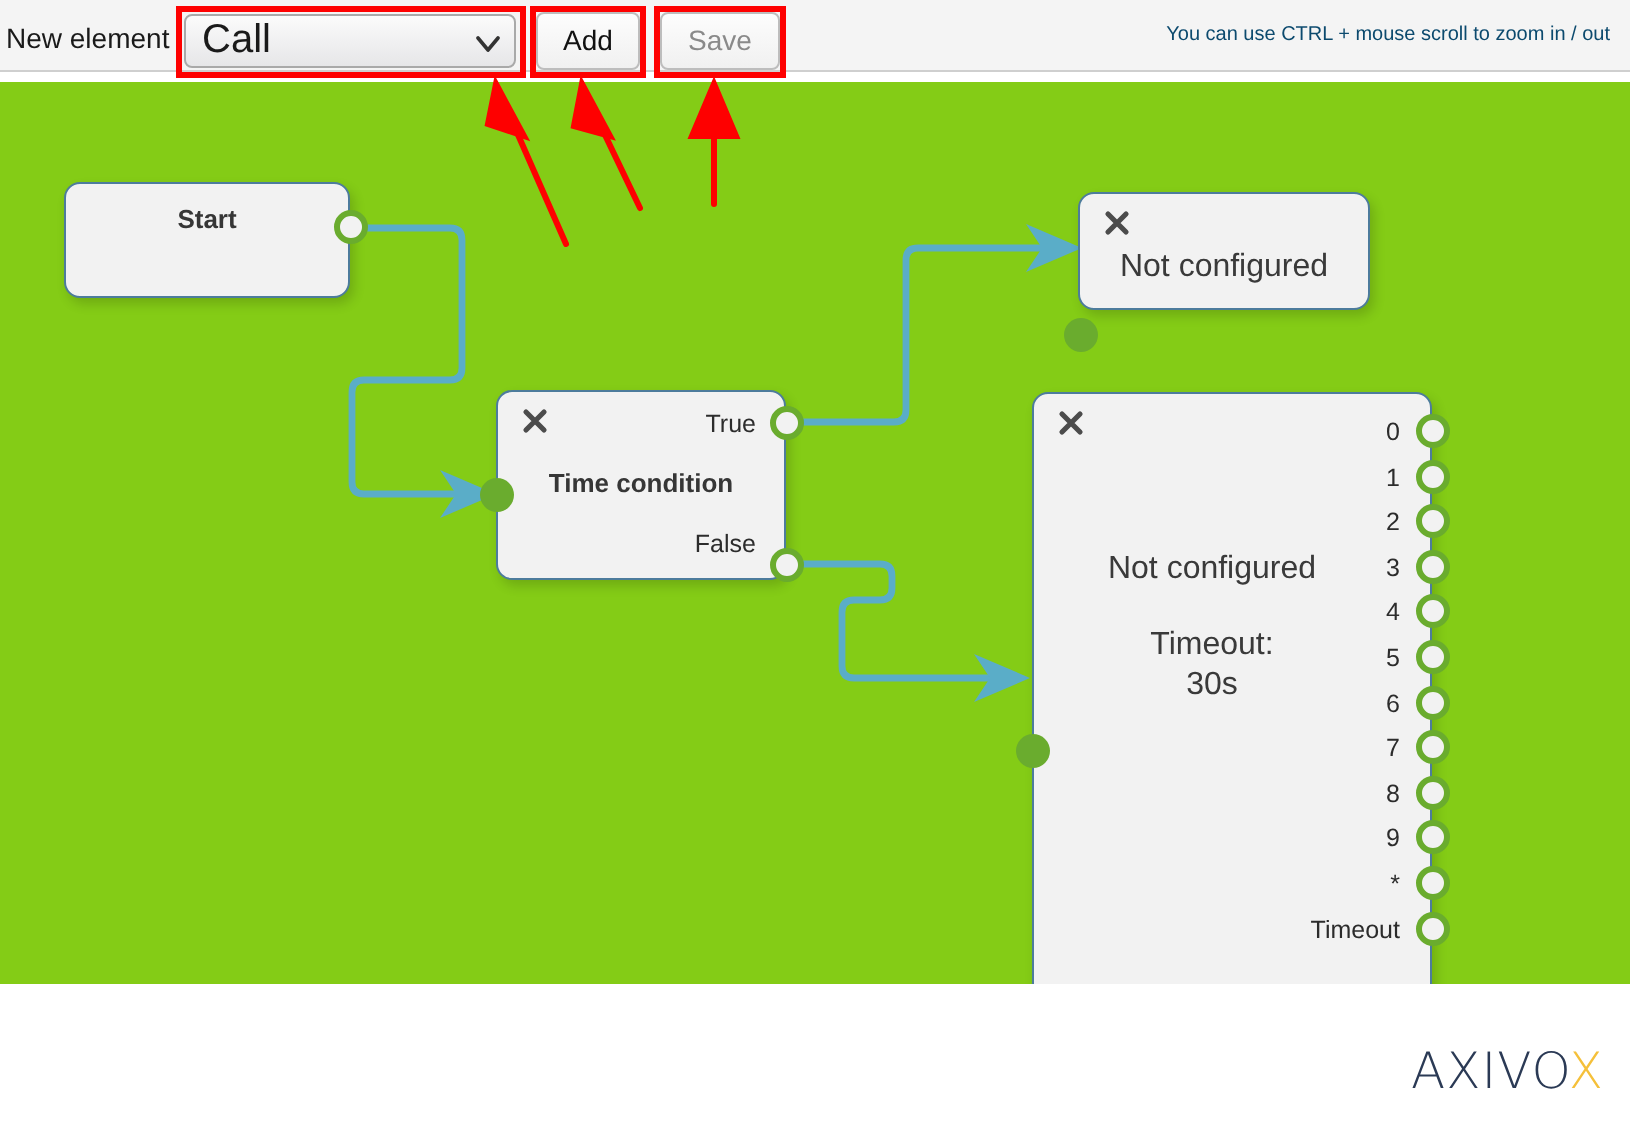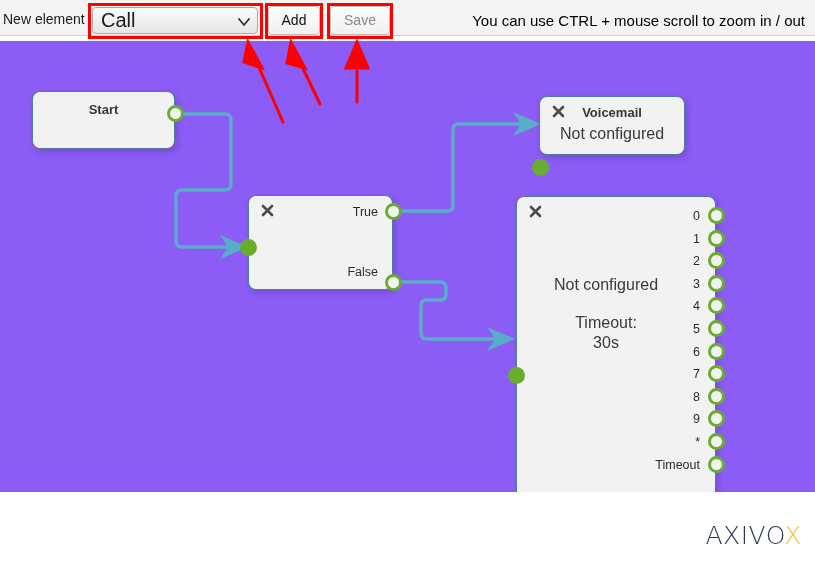--- a/index.html
+++ b/index.html
@@ -66,43 +66,43 @@
     font-size: 14px;
     text-align: center;
     line-height: 27px;
   }
   #add-button { left: 268px; width: 52px; color: #111; }
   #save-button { left: 330px; width: 60px; color: #8a8a8a; }
 
   #hint-text {
     position: absolute;
     right: 10px; top: 12px;
-    font-size: 15px;
-    color: #000000;
+    font-size: 10px;
+    color: #0c4a6e;
     white-space: nowrap;
   }
 
   
   .red-rect {
     position: absolute;
     border: 3px solid #fe0000;
     box-sizing: border-box;
     pointer-events: none;
   }
   #rect-select { left: 88px; top: 3px;  width: 175px; height: 36px; }
   #rect-add    { left: 265px; top: 3px; width: 58px;  height: 36px; }
   #rect-save   { left: 327px; top: 3px; width: 66px;  height: 36px; }
 
   
   #canvas {
     position: absolute;
     left: 0; top: 41px;
     width: 815px;
     height: 451px;
-    background: #8b5cf6;
+    background: #84cc16;
     overflow: hidden;
   }
   #wires { position: absolute; left:0; top:0; width:815px; height:521px; }
   #arrows-layer { position:absolute; left:0; top:0; width:815px; height:521px; }
 
   
   .node {
     position: absolute;
     box-sizing: border-box;
     background: #f2f2f2;
@@ -227,34 +227,34 @@
     <div class="node-title" style="top:10px;">Start</div>
   </div>
   <div class="port-out" style="left:167px; top:64px;"></div>
 
   <div id="node-timecond" class="node">
     <span class="close-icon">
       <svg width="13" height="13" viewBox="0 0 13 13">
         <path d="M2 2 L11 11 M11 2 L2 11" stroke="currentColor" stroke-width="2.6" stroke-linecap="round"></path>
       </svg>
     </span>
+    <div class="node-title" style="top:38px;">Time condition</div>
     <div class="port-label" style="right:14px; top:9px;">True</div>
     <div class="port-label" style="right:14px; top:69px;">False</div>
   </div>
   <div class="port-in" style="left:240px; top:198px;"></div>
   <div class="port-out" style="left:385px; top:162px;"></div>
   <div class="port-out" style="left:385px; top:233px;"></div>
 
   <div id="node-voicemail" class="node">
     <span class="close-icon">
       <svg width="13" height="13" viewBox="0 0 13 13">
         <path d="M2 2 L11 11 M11 2 L2 11" stroke="currentColor" stroke-width="2.6" stroke-linecap="round"></path>
       </svg>
     </span>
-    <div class="node-title" style="top:8px;">Voicemail</div>
     <div class="node-sub" style="top:27px;">Not configured</div>
   </div>
   <div class="port-in" style="left:532px; top:118px;"></div>
 
   <div id="node-menu" class="node">
     <span class="close-icon">
       <svg width="13" height="13" viewBox="0 0 13 13">
         <path d="M2 2 L11 11 M11 2 L2 11" stroke="currentColor" stroke-width="2.6" stroke-linecap="round"></path>
       </svg>
     </span>

